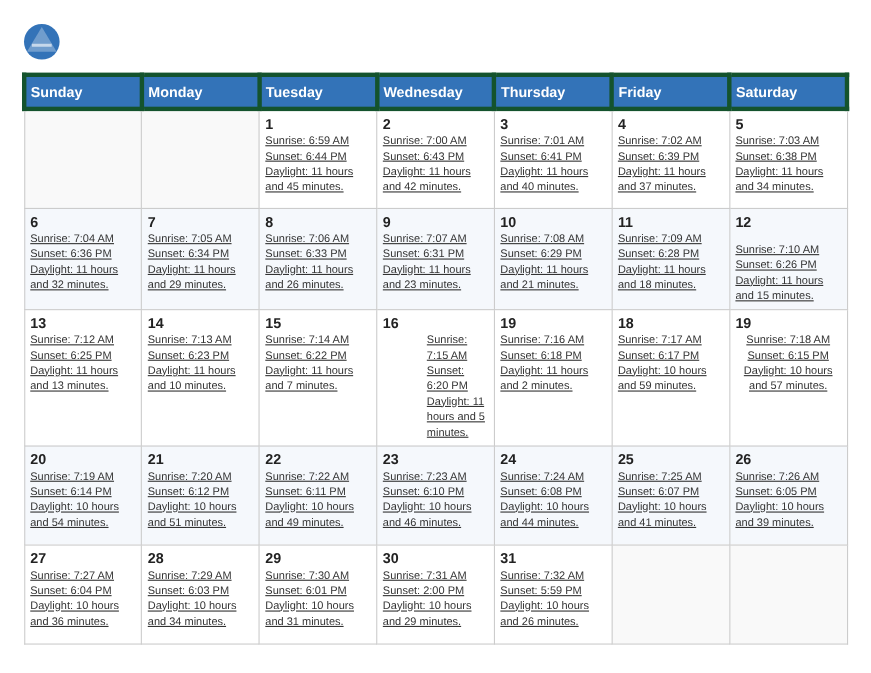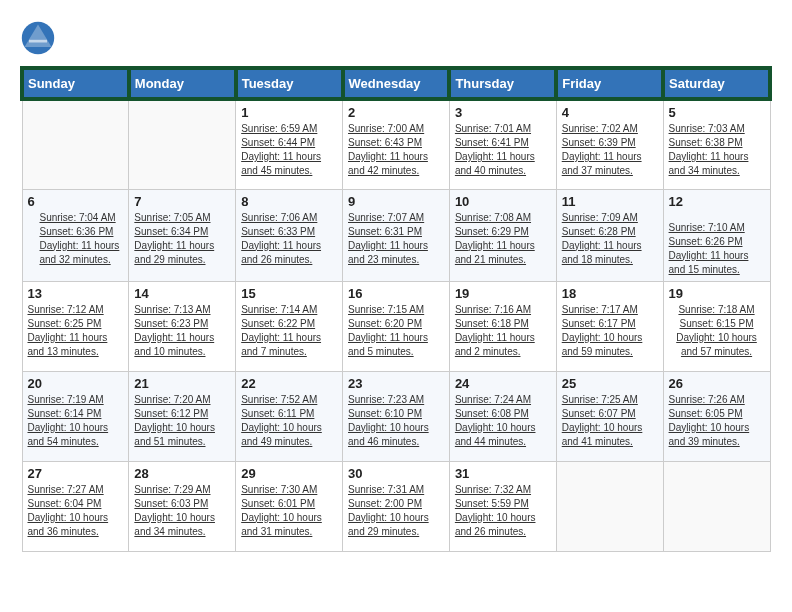--- a/index.html
+++ b/index.html
@@ -149,21 +149,21 @@
         <td>
           <span class="day-number">5</span>
           <div class="day-info" style="white-space: pre-line;">Sunrise: 7:03 AM
 Sunset: 6:38 PM
 Daylight: 11 hours and 34 minutes.</div>
         </td>
       </tr>
       <tr>
         <td>
           <span class="day-number">6</span>
-          <div class="day-info" style="white-space: pre-line; margin-left: 12px;">Sunrise: 7:04 AM
+          <div class="day-info" style="white-space: pre-line;">Sunrise: 7:04 AM
 Sunset: 6:36 PM
 Daylight: 11 hours and 32 minutes.</div>
         </td>
         <td>
           <span class="day-number">7</span>
           <div class="day-info" style="white-space: pre-line;">Sunrise: 7:05 AM
 Sunset: 6:34 PM
 Daylight: 11 hours and 29 minutes.</div>
         </td>
         <td>
@@ -211,21 +211,21 @@
 Daylight: 11 hours and 10 minutes.</div>
         </td>
         <td>
           <span class="day-number">15</span>
           <div class="day-info" style="white-space: pre-line;">Sunrise: 7:14 AM
 Sunset: 6:22 PM
 Daylight: 11 hours and 7 minutes.</div>
         </td>
         <td>
           <span class="day-number">16</span>
-          <div class="day-info" style="white-space: pre-line;">Sunrise: 7:15 AM
+          <div class="day-info" style="white-space: pre-line; margin-left: 40px;">Sunrise: 7:15 AM
 Sunset: 6:20 PM
 Daylight: 11 hours and 5 minutes.</div>
         </td>
         <td>
           <span class="day-number">19</span>
           <div class="day-info" style="white-space: pre-line;">Sunrise: 7:16 AM
 Sunset: 6:18 PM
 Daylight: 11 hours and 2 minutes.</div>
         </td>
         <td>
@@ -249,21 +249,21 @@
 Daylight: 10 hours and 54 minutes.</div>
         </td>
         <td>
           <span class="day-number">21</span>
           <div class="day-info" style="white-space: pre-line;">Sunrise: 7:20 AM
 Sunset: 6:12 PM
 Daylight: 10 hours and 51 minutes.</div>
         </td>
         <td>
           <span class="day-number">22</span>
-          <div class="day-info" style="white-space: pre-line;">Sunrise: 7:52 AM
+          <div class="day-info" style="white-space: pre-line;">Sunrise: 7:22 AM
 Sunset: 6:11 PM
 Daylight: 10 hours and 49 minutes.</div>
         </td>
         <td>
           <span class="day-number">23</span>
           <div class="day-info" style="white-space: pre-line;">Sunrise: 7:23 AM
 Sunset: 6:10 PM
 Daylight: 10 hours and 46 minutes.</div>
         </td>
         <td>

